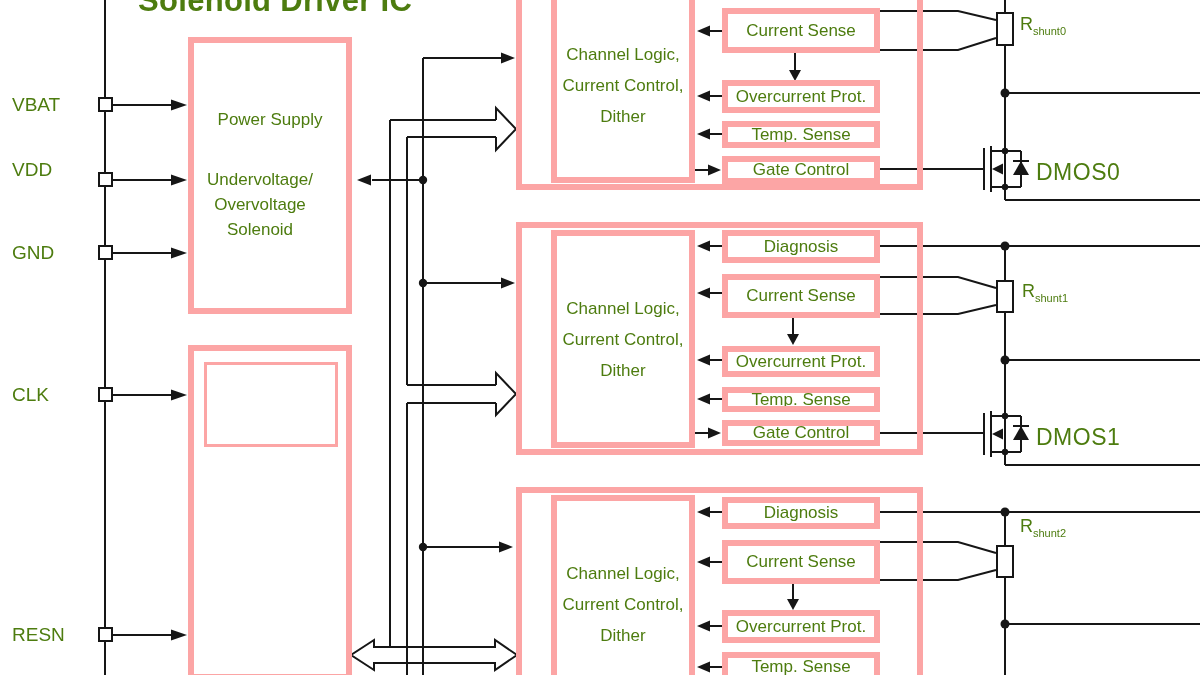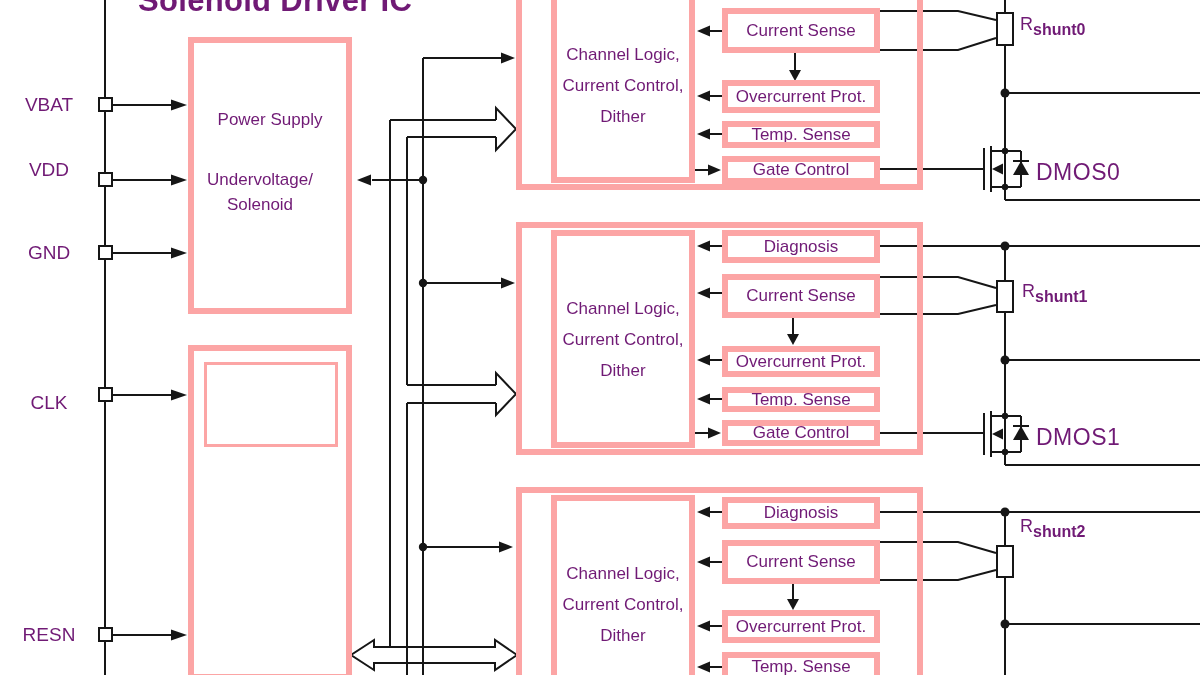--- a/index.html
+++ b/index.html
@@ -1,30 +1,30 @@
 <!DOCTYPE html>
 <html><head>
 <meta charset="utf-8">
 <style>
   html,body{margin:0;padding:0;background:#fff;}
   #stage{
     position:relative;width:1200px;height:675px;overflow:hidden;background:#fff;
-    font-family:"Liberation Sans",sans-serif;color:#701a75;
+    font-family:"Liberation Sans",sans-serif;color:#4d7c0f;
   }
   .box{position:absolute;box-sizing:border-box;border:6px solid #fca5a5;background:#fff;}
   .outer{background:transparent;}
   .ctr{display:flex;align-items:center;justify-content:center;text-align:center;}
   .col{flex-direction:column;}
   .sub-blk{font-size:17px;line-height:18px;overflow:hidden;white-space:nowrap;}
   .logic-blk{font-size:17px;line-height:31px;}
   .txt{position:absolute;text-align:center;}
   .pin{position:absolute;left:98px;width:15px;height:15px;box-sizing:border-box;border:2px solid #161616;background:#fff;}
-  .pinlbl{position:absolute;left:12px;width:74px;text-align:center;font-size:19px;}
+  .pinlbl{position:absolute;left:12px;width:74px;text-align:left;font-size:19px;}
   .shuntlbl{position:absolute;font-size:18px;white-space:nowrap;}
-  .shuntlbl sub{font-size:16px;font-weight:bold;}
+  .shuntlbl sub{font-size:11px;}
   .dmoslbl{position:absolute;font-size:23px;letter-spacing:.5px;white-space:nowrap;}
   #title{position:absolute;left:138px;top:-15px;font-size:31px;line-height:31px;font-weight:bold;letter-spacing:.3px;white-space:nowrap;}
   svg{position:absolute;left:0;top:0;}
   svg line, svg path, svg rect{stroke:#161616;stroke-width:2;}
   svg path{fill:none;}
   svg .fillw{fill:#fff;}
   svg .fillb{fill:#161616;stroke:none;}
   svg rect{fill:#fff;}
 </style>
 </head>
@@ -187,32 +187,33 @@
       <path d="M880,542 H958 L996,553"></path>
       <path d="M880,580 H958 L996,570"></path>
     </g>
   </svg>
 
   <div id="title">Solenoid Driver IC</div>
 
   <div class="pinlbl" style="top:94px">VBAT</div>
   <div class="pinlbl" style="top:159px">VDD</div>
   <div class="pinlbl" style="top:242px">GND</div>
-  <div class="pinlbl" style="top:392px">CLK</div>
+  <div class="pinlbl" style="top:384px">CLK</div>
   <div class="pinlbl" style="top:624px">RESN</div>
   <div class="pin" style="top:97px"></div>
   <div class="pin" style="top:172px"></div>
   <div class="pin" style="top:245px"></div>
   <div class="pin" style="top:387px"></div>
   <div class="pin" style="top:627px"></div>
 
   <div class="box" style="left:188px;top:37px;width:164px;height:277px"></div>
   <div class="txt" style="left:190px;top:110px;width:160px;font-size:17px">Power Supply</div>
   <div class="txt" style="left:190px;top:167px;width:140px;font-size:17px;line-height:25px">
     <div>Undervoltage/</div>
+    <div>Overvoltage</div>
     <div>Solenoid</div>
   </div>
 
   <div class="box outer" style="left:188px;top:345px;width:164px;height:335px"></div>
   <div class="box" style="left:204px;top:362px;width:134px;height:85px;border-width:3px"></div>
 
   <div class="box outer" style="left:516px;top:-12px;width:407px;height:202px"></div>
   <div class="box ctr col logic-blk" style="left:551px;top:-12px;width:144px;height:195px">
     <div>Channel Logic,</div>
     <div>Current Control,</div>

